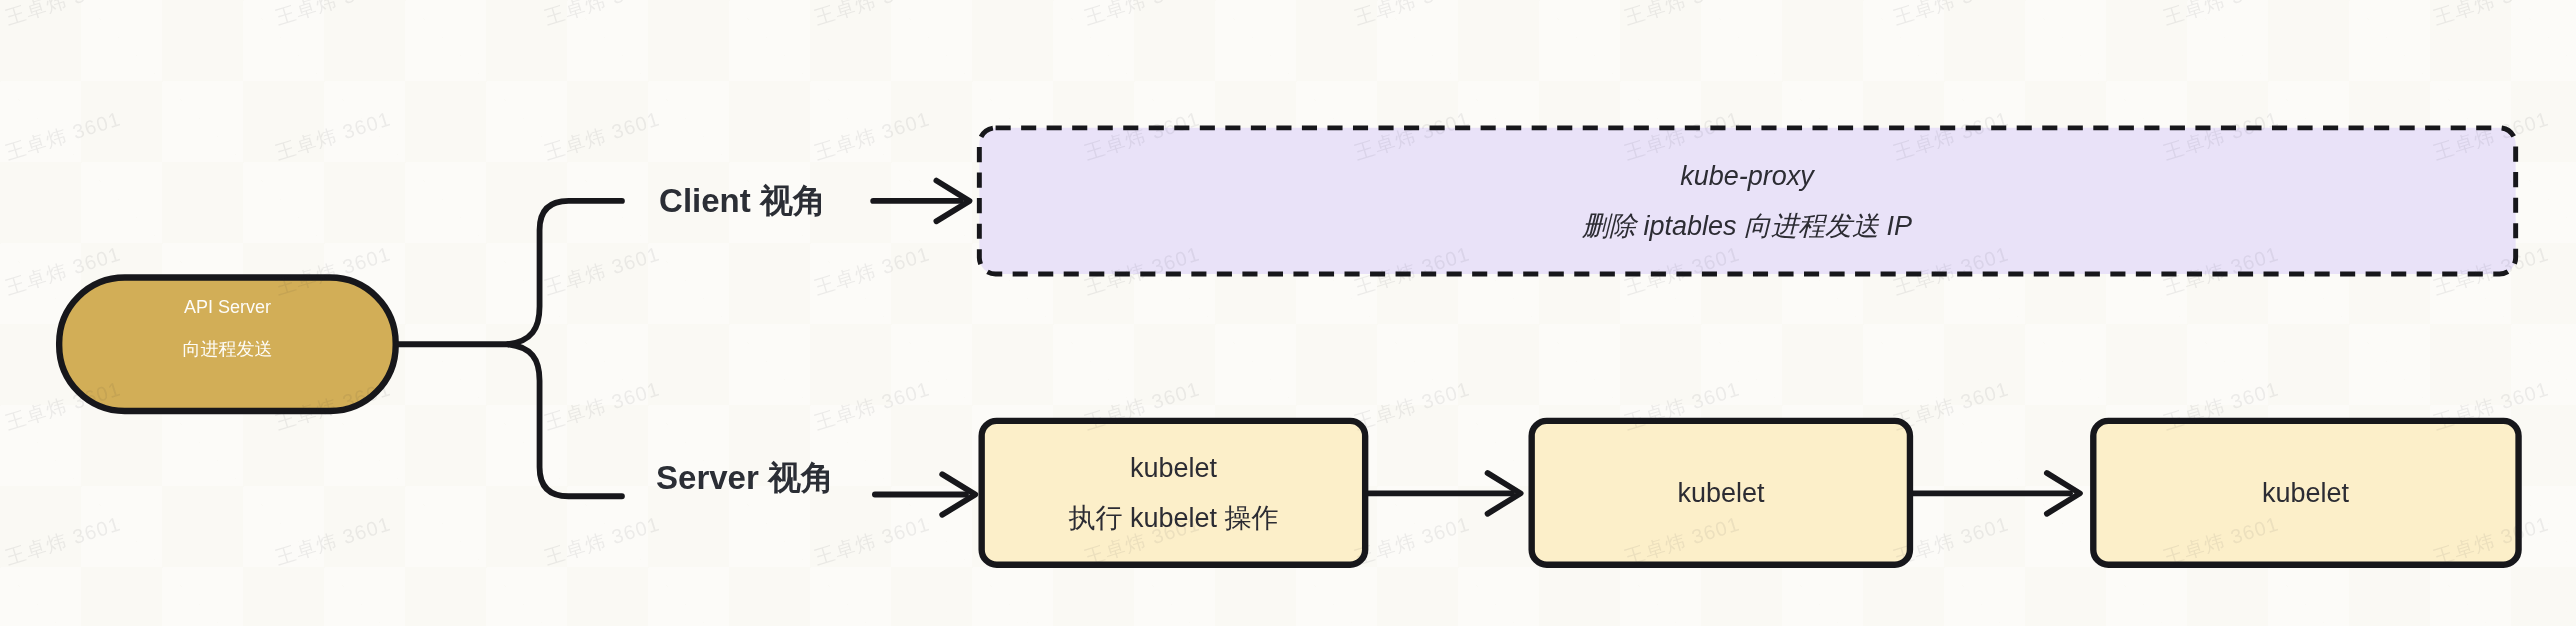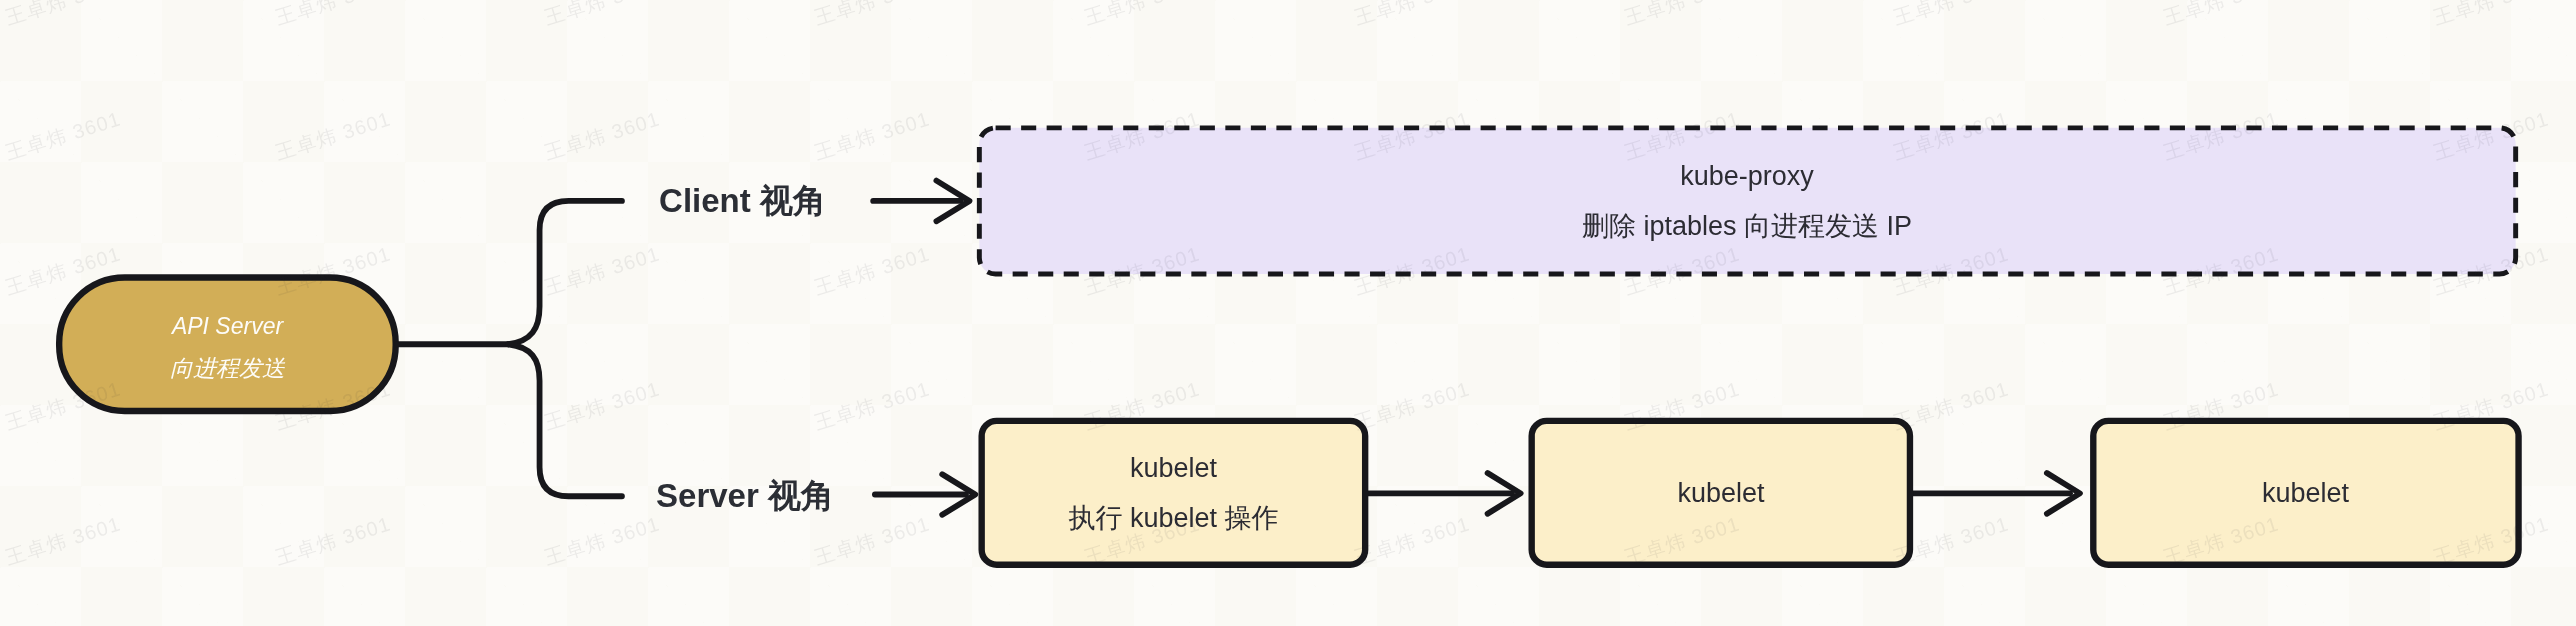--- a/index.html
+++ b/index.html
@@ -18,27 +18,27 @@
     background-size: 162px 162px;
     background-position: 0 0, 81px 81px;
     overflow: hidden;
   }
   svg.diagram { position: absolute; left: 0; top: 0; }
   .stroke-line { stroke: #17171b; stroke-width: 10; fill: none; stroke-linecap: round; stroke-linejoin: round; }
   .shape { stroke: #17171b; stroke-width: 11; }
   .shape-dashed { stroke: #17171b; stroke-width: 8.5; stroke-dasharray: 26 18; }
 
   .txt { position: absolute; display: flex; flex-direction: column; align-items: center; justify-content: center; text-align: center; }
-  .root-text { left: 59px; top: 280px; width: 337px; height: 133px; color: #fdfcf8; font-size: 23px; line-height: 42px; font-weight: 500; font-style: italic; }
+  .root-text { left: 59px; top: 261px; width: 337px; height: 133px; color: #fdfcf8; font-size: 18px; line-height: 42px; font-weight: 500; }
   .branch-label { font-size: 33px; font-weight: 700; color: #2b2e35; white-space: nowrap; }
   .label-client { left: 629px; top: 174px; width: 227px; height: 55px; }
-  .label-server { left: 629px; top: 469px; width: 232px; height: 55px; }
+  .label-server { left: 629px; top: 451px; width: 232px; height: 55px; }
   .annotation { left: 1566px; top: 58px; width: 501px; height: 46px; font-size: 32.5px; font-weight: 700; color: #26262c; white-space: nowrap; }
   .node-text { font-size: 27px; line-height: 50px; color: #2c2c33; font-weight: 400; white-space: nowrap; }
-  .node-kubeproxy { left: 979px; top: 128px; width: 1536px; height: 146px; }
+  .node-kubeproxy { left: 979px; top: 128px; width: 1536px; height: 146px; font-style: italic; }
   .node-b1 { left: 982px; top: 421px; width: 383px; height: 144px; }
   .node-b2 { left: 1532px; top: 421px; width: 378px; height: 144px; }
   .node-b3 { left: 2093px; top: 421px; width: 425px; height: 144px; }
 
   .wm-layer { position: absolute; left: 0; top: 0; width: 2576px; height: 627px; pointer-events: none; }
   .wm {
     position: absolute;
     font-size: 20px; font-weight: 500; letter-spacing: 1.2px;
     color: rgba(45, 45, 52, 0.075);
     transform: rotate(-17deg); transform-origin: left center;

